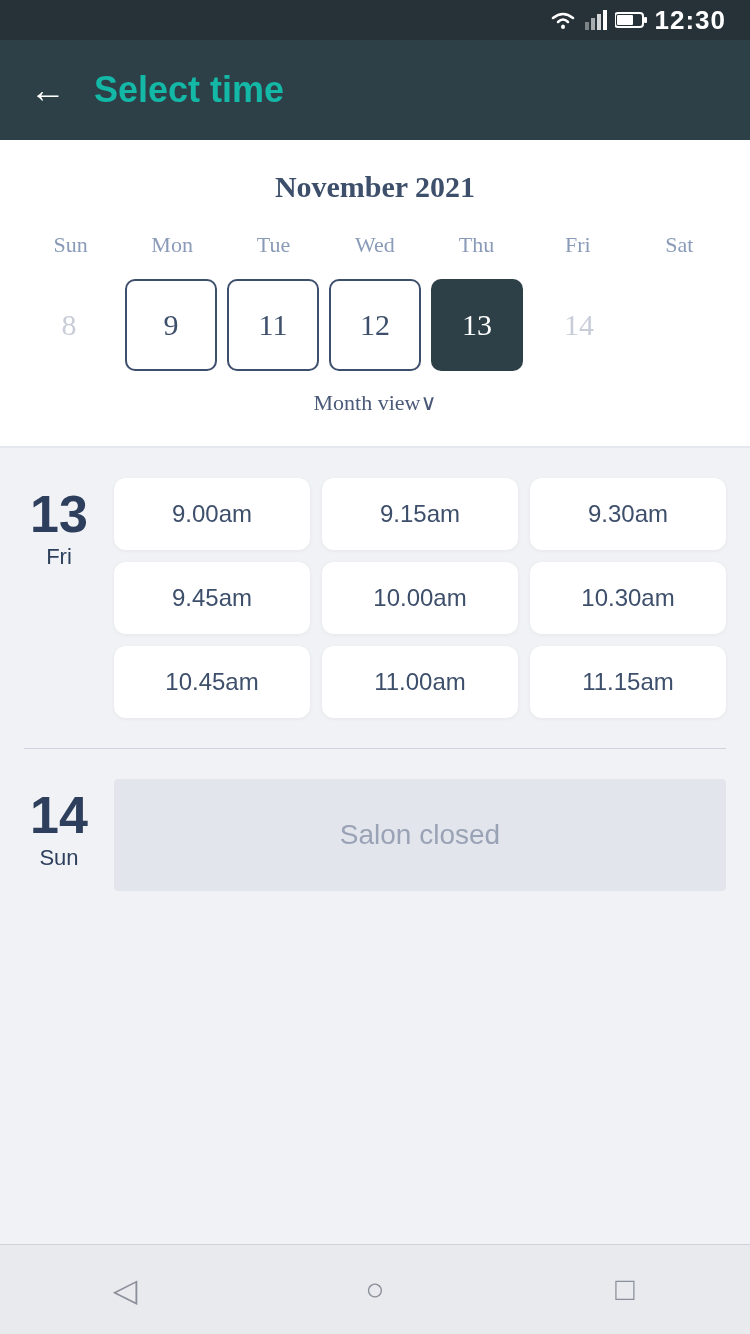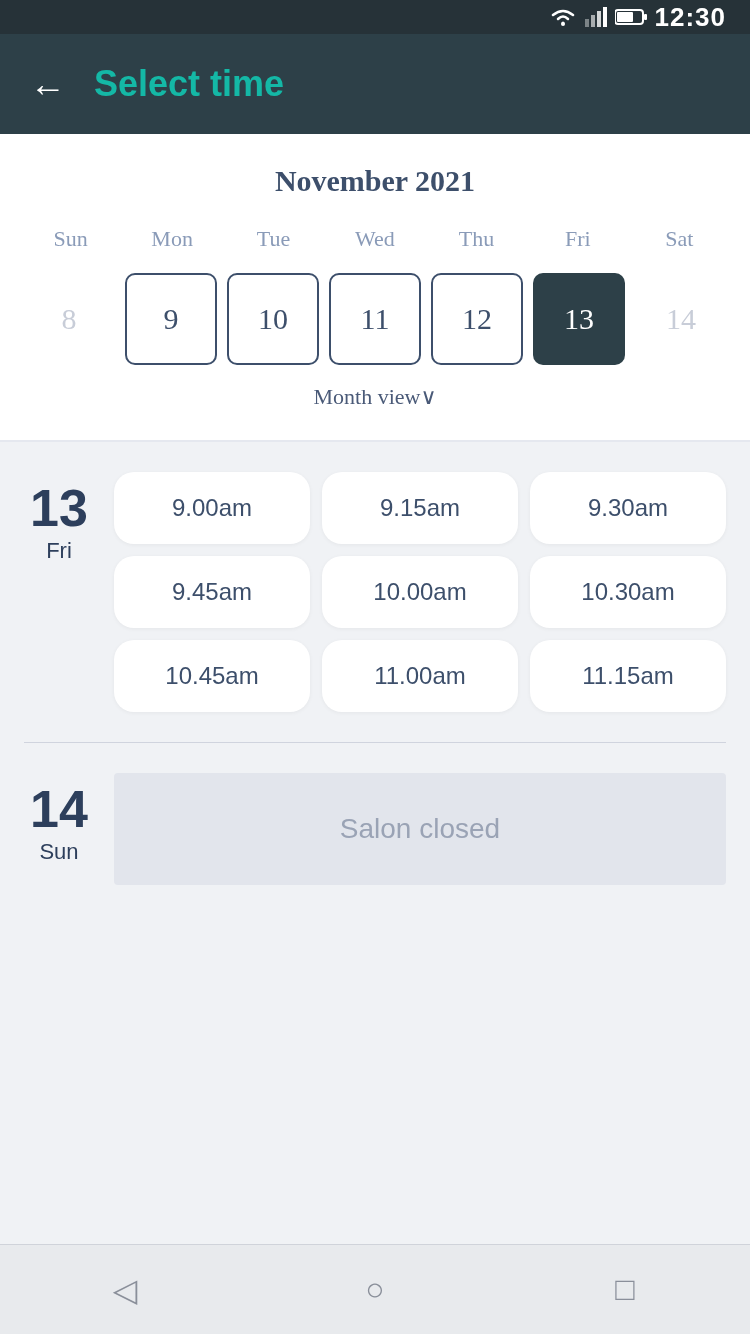--- a/index.html
+++ b/index.html
@@ -10,21 +10,21 @@
       min-height: 1334px;
       font-family: -apple-system, 'Helvetica Neue', Arial, sans-serif;
       background: #f0f2f5;
       display: flex;
       flex-direction: column;
     }
 
     
     .status-bar {
       background: #263238;
-      height: 34px;
+      height: 40px;
       display: flex;
       align-items: center;
       justify-content: flex-end;
       padding-right: 24px;
       gap: 10px;
     }
 
     .status-icons {
       display: flex;
       align-items: center;
@@ -186,21 +186,21 @@
 
     .time-slots-grid {
       display: grid;
       grid-template-columns: repeat(3, 1fr);
       gap: 12px;
       flex: 1;
     }
 
     .time-slot {
       background: white;
-      border-radius: 20px;
+      border-radius: 12px;
       padding: 22px 10px;
       text-align: center;
       font-size: 24px;
       color: #3d4f6b;
       cursor: pointer;
       border: none;
       box-shadow: 0 1px 4px rgba(0,0,0,0.05);
     }
 
     
@@ -295,21 +295,20 @@
     <div class="day-header">Tue</div>
     <div class="day-header">Wed</div>
     <div class="day-header">Thu</div>
     <div class="day-header">Fri</div>
     <div class="day-header">Sat</div>
   </div>
 
   <div class="week-row">
     <div class="date-cell faded">8</div>
     <div class="date-cell bordered">9</div>
-    <div class="date-cell bordered">10</div>
     <div class="date-cell bordered">11</div>
     <div class="date-cell bordered">12</div>
     <div class="date-cell selected">13</div>
     <div class="date-cell faded">14</div>
   </div>
 
   <div class="month-view-toggle">
     <span class="month-view-label">Month view</span>
     <span class="chevron-down">∨</span>
   </div>

